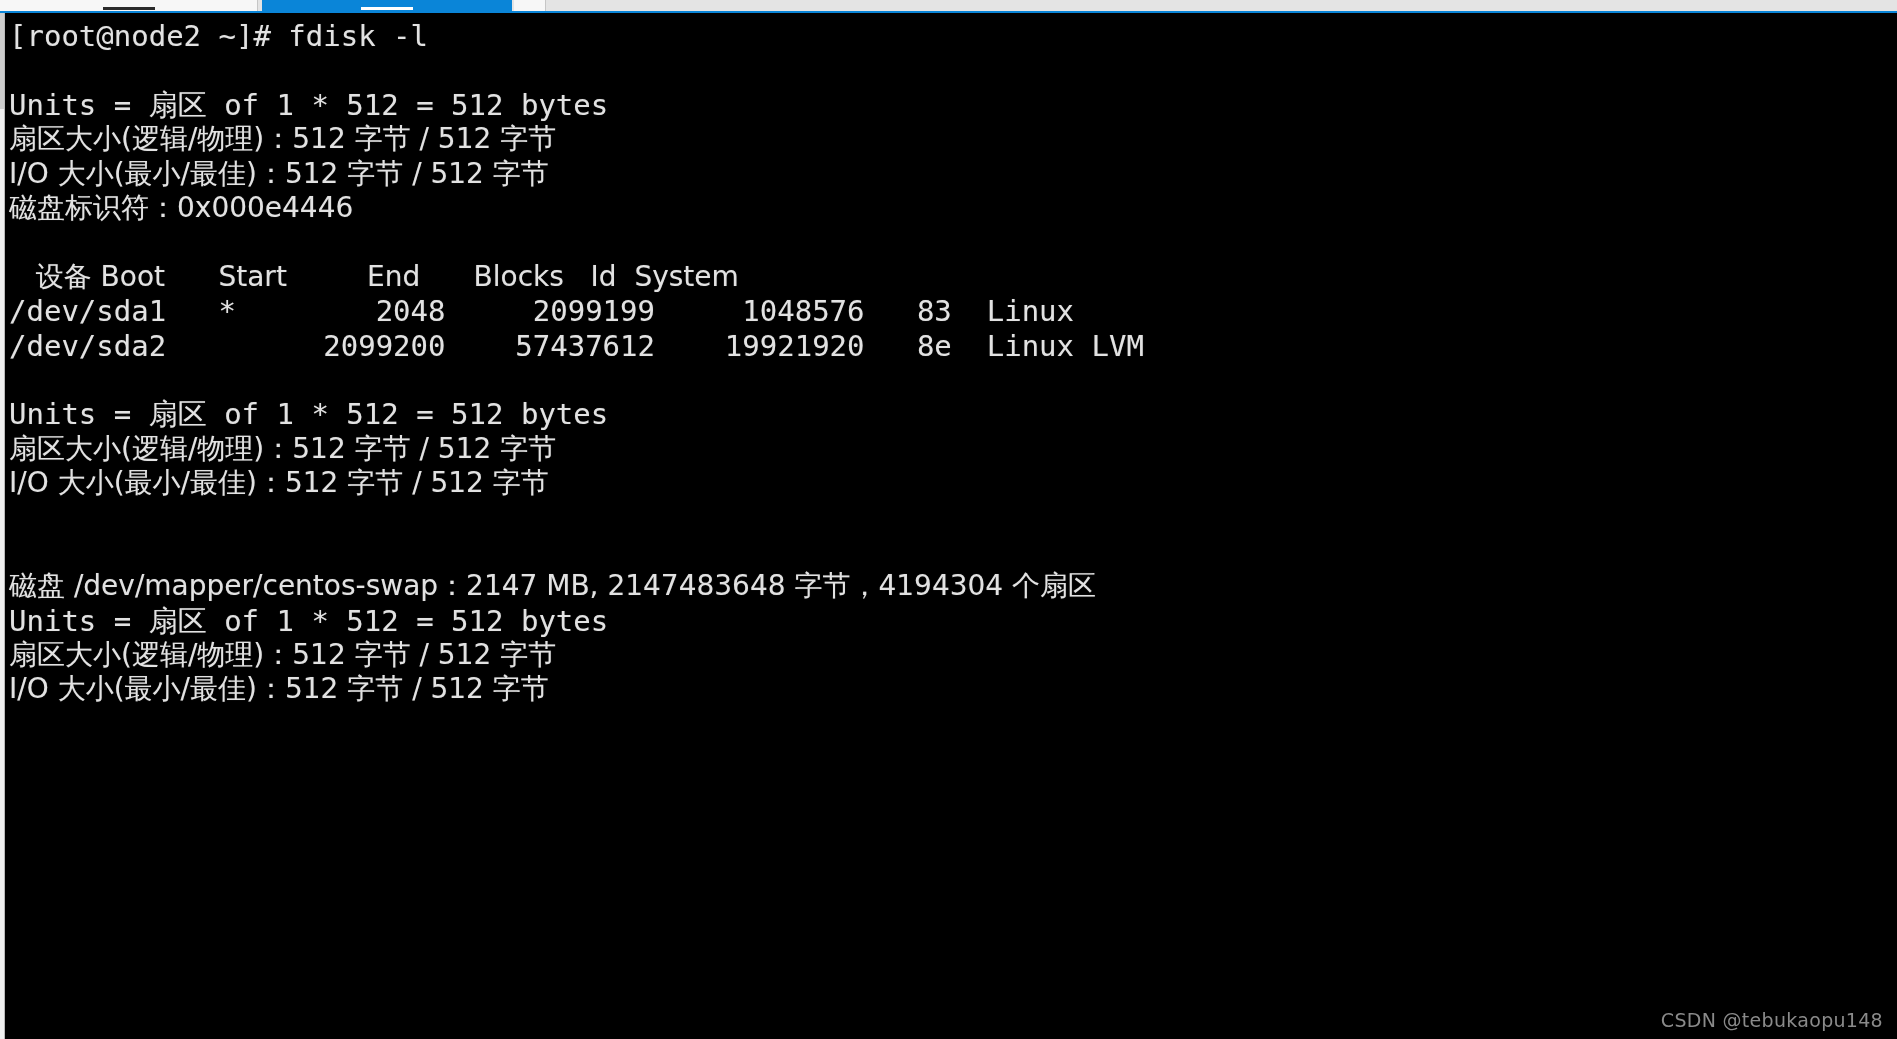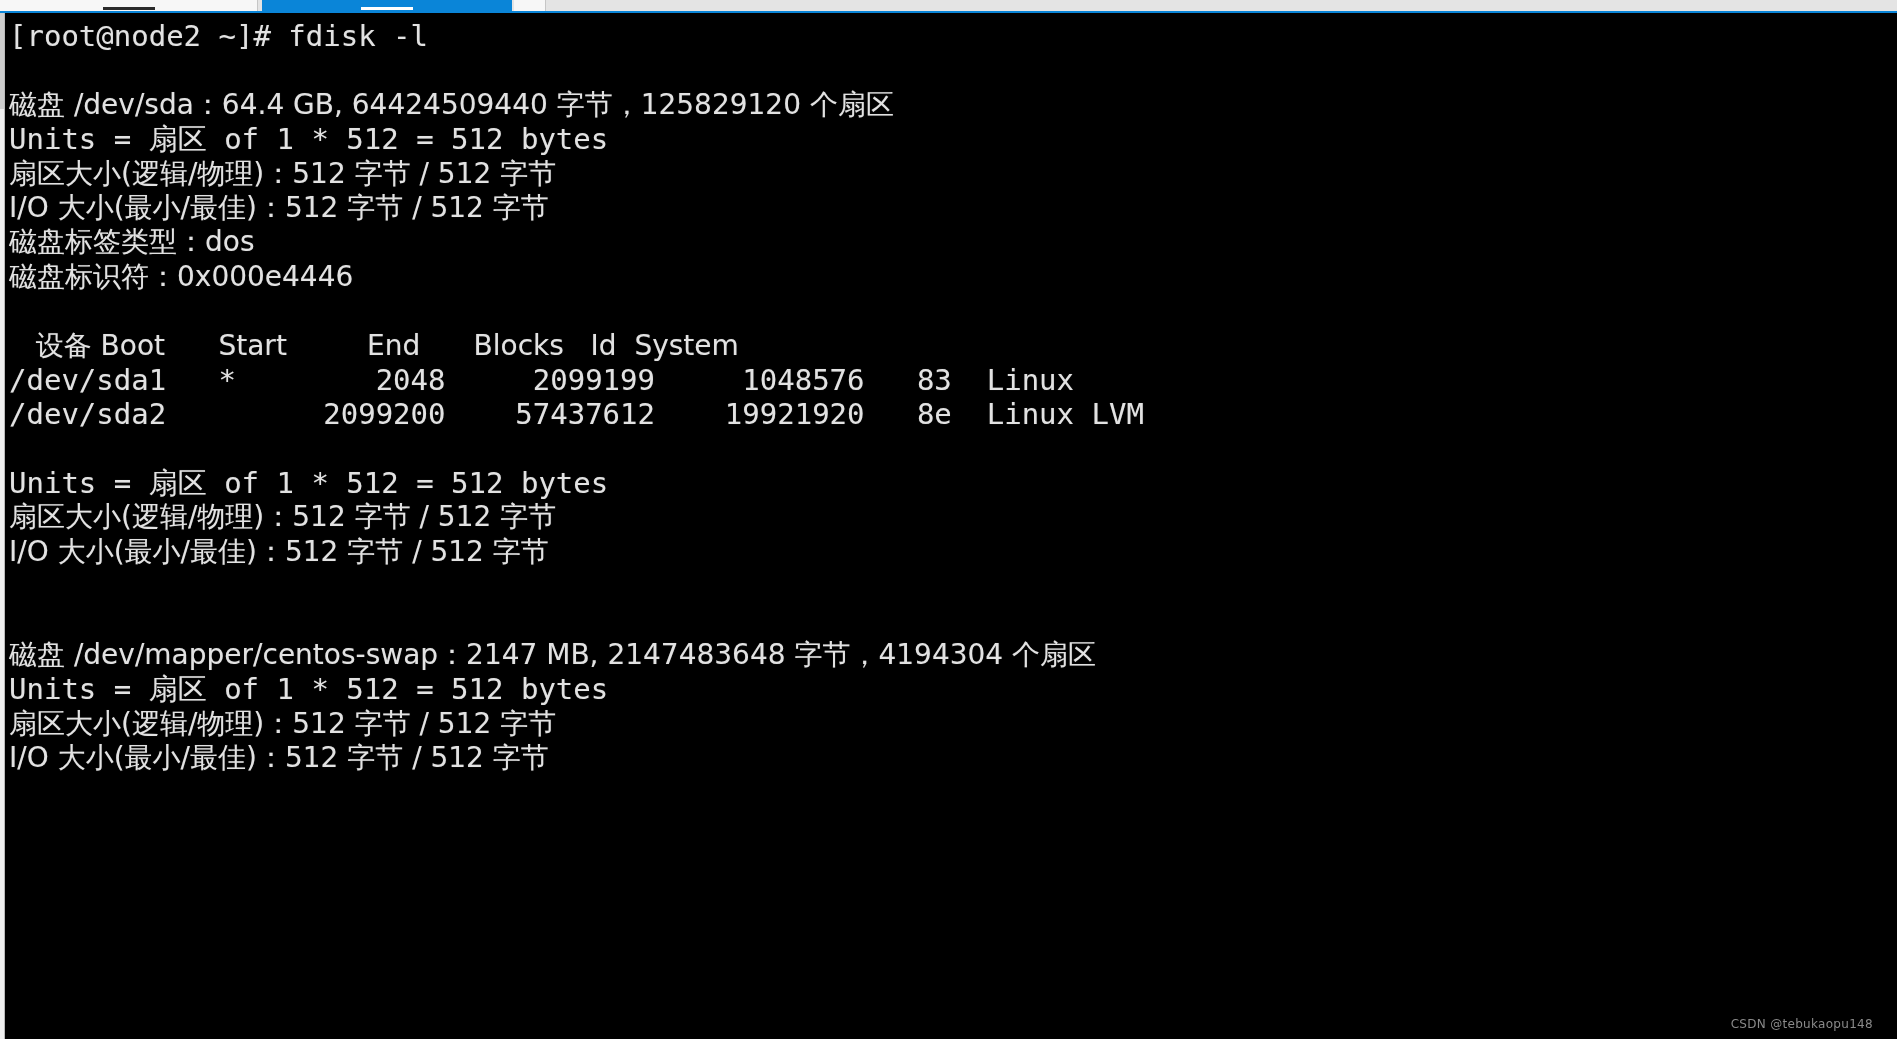--- a/index.html
+++ b/index.html
@@ -91,24 +91,24 @@
     text-shadow: 0 0 1px rgba(190,190,190,0.35);
   }
   .line.blank { color: transparent; }
 
   
   .cjk { font-family: "DejaVu Sans", "Liberation Sans", sans-serif; font-size: 28px; }
 
   
   #watermark {
     position: absolute;
-    right: 24px;
+    right: 14px;
     bottom: 8px;
     font-family: "DejaVu Sans", "Liberation Sans", sans-serif;
-    font-size: 12px;
+    font-size: 19px;
     color: #8a8a8a;
     letter-spacing: 0.3px;
     white-space: pre;
   }
 </style>
 </head>
 <body>
 
 <div id="tabstrip">
   <div class="tab inactive" style="left:0px; width:258px;">
@@ -123,25 +123,23 @@
 
 <div id="left-rail">
   <div id="left-rail-thumb"></div>
 </div>
 
 <div id="terminal">
 
   <div class="line">[root@node2 ~]# fdisk -l</div>
   <div class="line blank"></div>
 
-  <div class="line cjk">磁盘 /dev/sda：64.4 GB, 64424509440 字节，125829120 个扇区</div>
   <div class="line">Units = 扇区 of 1 * 512 = 512 bytes</div>
   <div class="line cjk">扇区大小(逻辑/物理)：512 字节 / 512 字节</div>
   <div class="line cjk">I/O 大小(最小/最佳)：512 字节 / 512 字节</div>
-  <div class="line cjk">磁盘标签类型：dos</div>
   <div class="line cjk">磁盘标识符：0x000e4446</div>
 
   <div class="line blank"></div>
 
   <div class="line cjk">   设备 Boot      Start         End      Blocks   Id  System</div>
   <div class="line">/dev/sda1   *        2048     2099199     1048576   83  Linux</div>
   <div class="line">/dev/sda2         2099200    57437612    19921920   8e  Linux LVM</div>
 
   <div class="line blank"></div>
 

